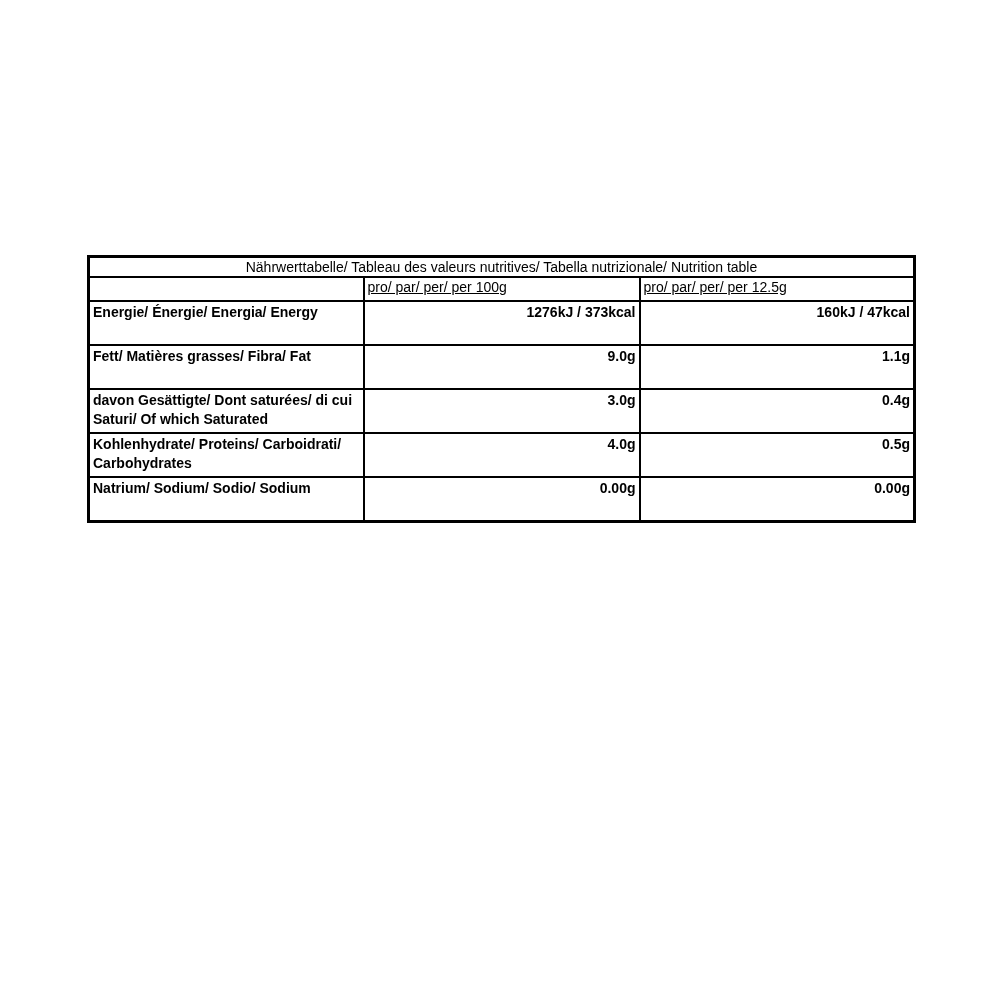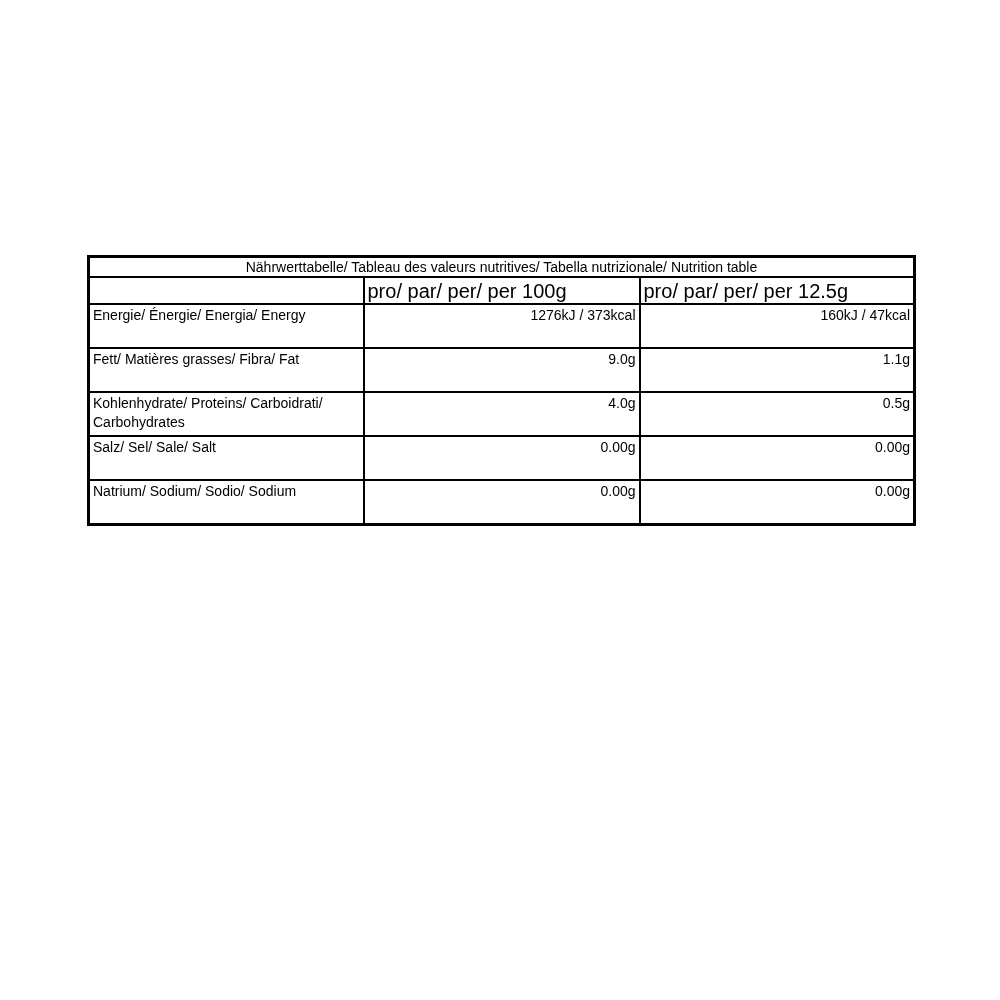--- a/index.html
+++ b/index.html
@@ -35,26 +35,28 @@
     overflow: hidden;
   }
   table.nutrition { border: 3px solid #000000; }
   tr.title-row td {
     height: 15px;
     text-align: center;
     line-height: 1.2;
   }
   tr.header-row td {
     height: 21px;
-    font-size: 20px;
+    font-size: 14px;
     text-align: left;
     line-height: 1.2;
+    text-decoration: underline;
   }
   tr.data-row td {
     height: 41px;
+    font-weight: bold;
   }
   td.label-cell {
     text-align: left;
   }
   td.value-cell {
     text-align: right;
     padding-right: 26px;
     margin-top: 32px;
   }
 </style>
@@ -82,28 +84,28 @@
         <td class="label-cell">Energie/ Énergie/ Energia/ Energy</td>
         <td class="value-cell">1276kJ / 373kcal</td>
         <td class="value-cell">160kJ / 47kcal</td>
       </tr>
       <tr class="data-row">
         <td class="label-cell">Fett/ Matières grasses/ Fibra/ Fat</td>
         <td class="value-cell">9.0g</td>
         <td class="value-cell">1.1g</td>
       </tr>
       <tr class="data-row">
+        <td class="label-cell">davon Gesättigte/ Dont saturées/ di cui Saturi/ Of which Saturated</td>
+        <td class="value-cell">3.0g</td>
+        <td class="value-cell">0.4g</td>
+      </tr>
+      <tr class="data-row">
         <td class="label-cell">Kohlenhydrate/ Proteins/ Carboidrati/ Carbohydrates</td>
         <td class="value-cell">4.0g</td>
         <td class="value-cell">0.5g</td>
-      </tr>
-      <tr class="data-row">
-        <td class="label-cell">Salz/ Sel/ Sale/ Salt</td>
-        <td class="value-cell">0.00g</td>
-        <td class="value-cell">0.00g</td>
       </tr>
       <tr class="data-row">
         <td class="label-cell">Natrium/ Sodium/ Sodio/ Sodium</td>
         <td class="value-cell">0.00g</td>
         <td class="value-cell">0.00g</td>
       </tr>
     </tbody>
   </table>
 </div>
 

